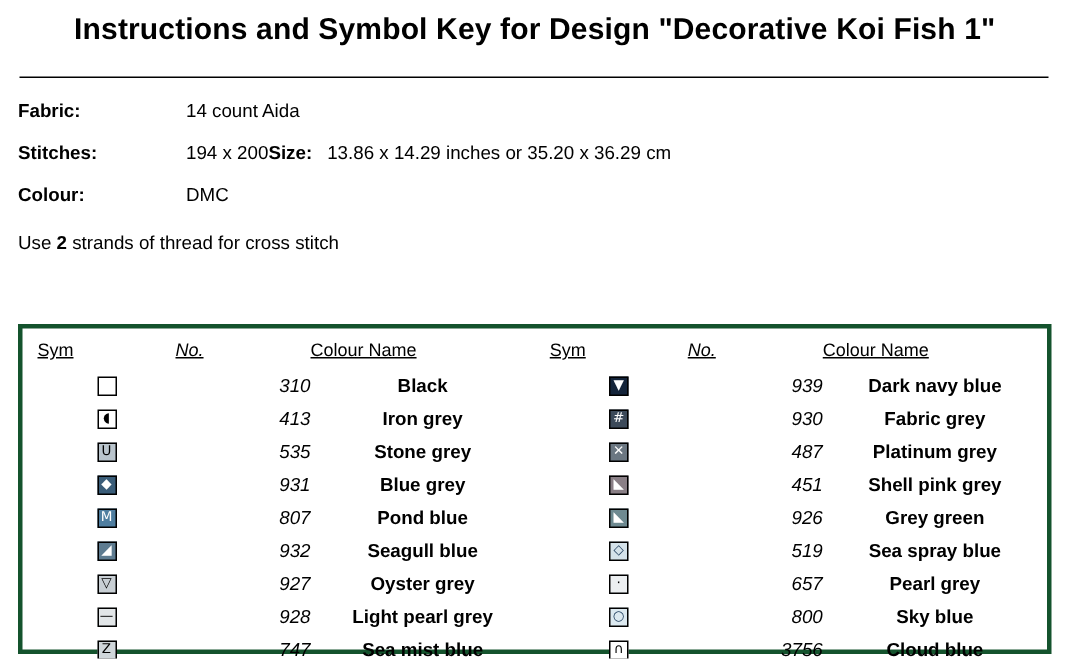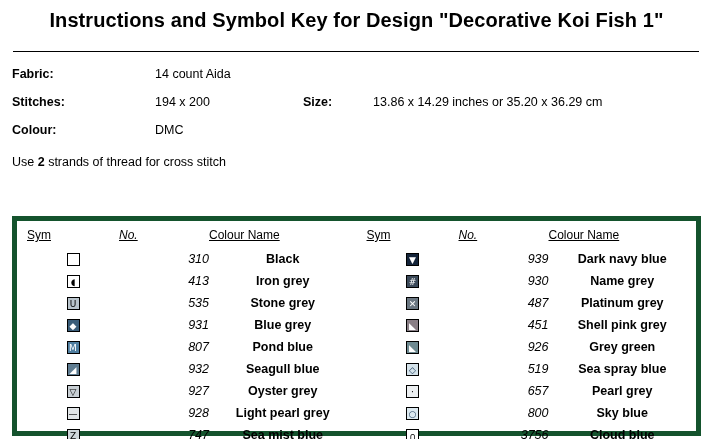--- a/index.html
+++ b/index.html
@@ -37,48 +37,46 @@
     margin-right: 2px;
   }
   .info {
     margin-top: 15px;
     font-size: 12.5px;
   }
   .info-row {
     display: flex;
     align-items: baseline;
     margin-bottom: 14px;
-    gap: 31px;
   }
   .info-label {
     font-weight: bold;
     width: 112px;
     flex: 0 0 112px;
   }
   .info-value {
     white-space: nowrap;
   }
   .info-value b { font-weight: normal; }
   .size-label {
     font-weight: bold;
-    margin-left: 62px;
     margin-right: 10px;
   }
   .strands {
     font-size: 12.5px;
     margin-top: 18px;
     margin-bottom: 0;
   }
   .key-box {
     position: absolute;
     left: 12px;
     top: 207px;
     width: 689px;
     height: 220px;
-    border: 5px solid #14532d;
+    border: 3px solid #14532d;
     box-sizing: border-box;
     background: #ffffff;
   }
   .key-inner {
     display: flex;
     padding: 7px 0 0 0;
     height: 100%;
     box-sizing: border-box;
   }
   .key-col {
@@ -246,21 +244,21 @@
           </thead>
           <tbody id="right-body">
               <tr>
                 <td class="c-sym"><span class="sym" style="background: rgb(20, 36, 58); color: rgb(255, 255, 255);"><span class="sym-glyph">▼</span></span></td>
                 <td class="c-no">939</td>
                 <td class="c-name">Dark navy blue</td>
               </tr>
               <tr>
                 <td class="c-sym"><span class="sym" style="background: rgb(60, 74, 90); color: rgb(255, 255, 255);"><span class="sym-glyph">#</span></span></td>
                 <td class="c-no">930</td>
-                <td class="c-name">Name grey</td>
+                <td class="c-name">Fabric grey</td>
               </tr>
               <tr>
                 <td class="c-sym"><span class="sym" style="background: rgb(107, 119, 130); color: rgb(255, 255, 255);"><span class="sym-glyph">✕</span></span></td>
                 <td class="c-no">487</td>
                 <td class="c-name">Platinum grey</td>
               </tr>
               <tr>
                 <td class="c-sym"><span class="sym" style="background: rgb(138, 127, 134); color: rgb(255, 255, 255);"><span class="sym-glyph">◣</span></span></td>
                 <td class="c-no">451</td>
                 <td class="c-name">Shell pink grey</td>

